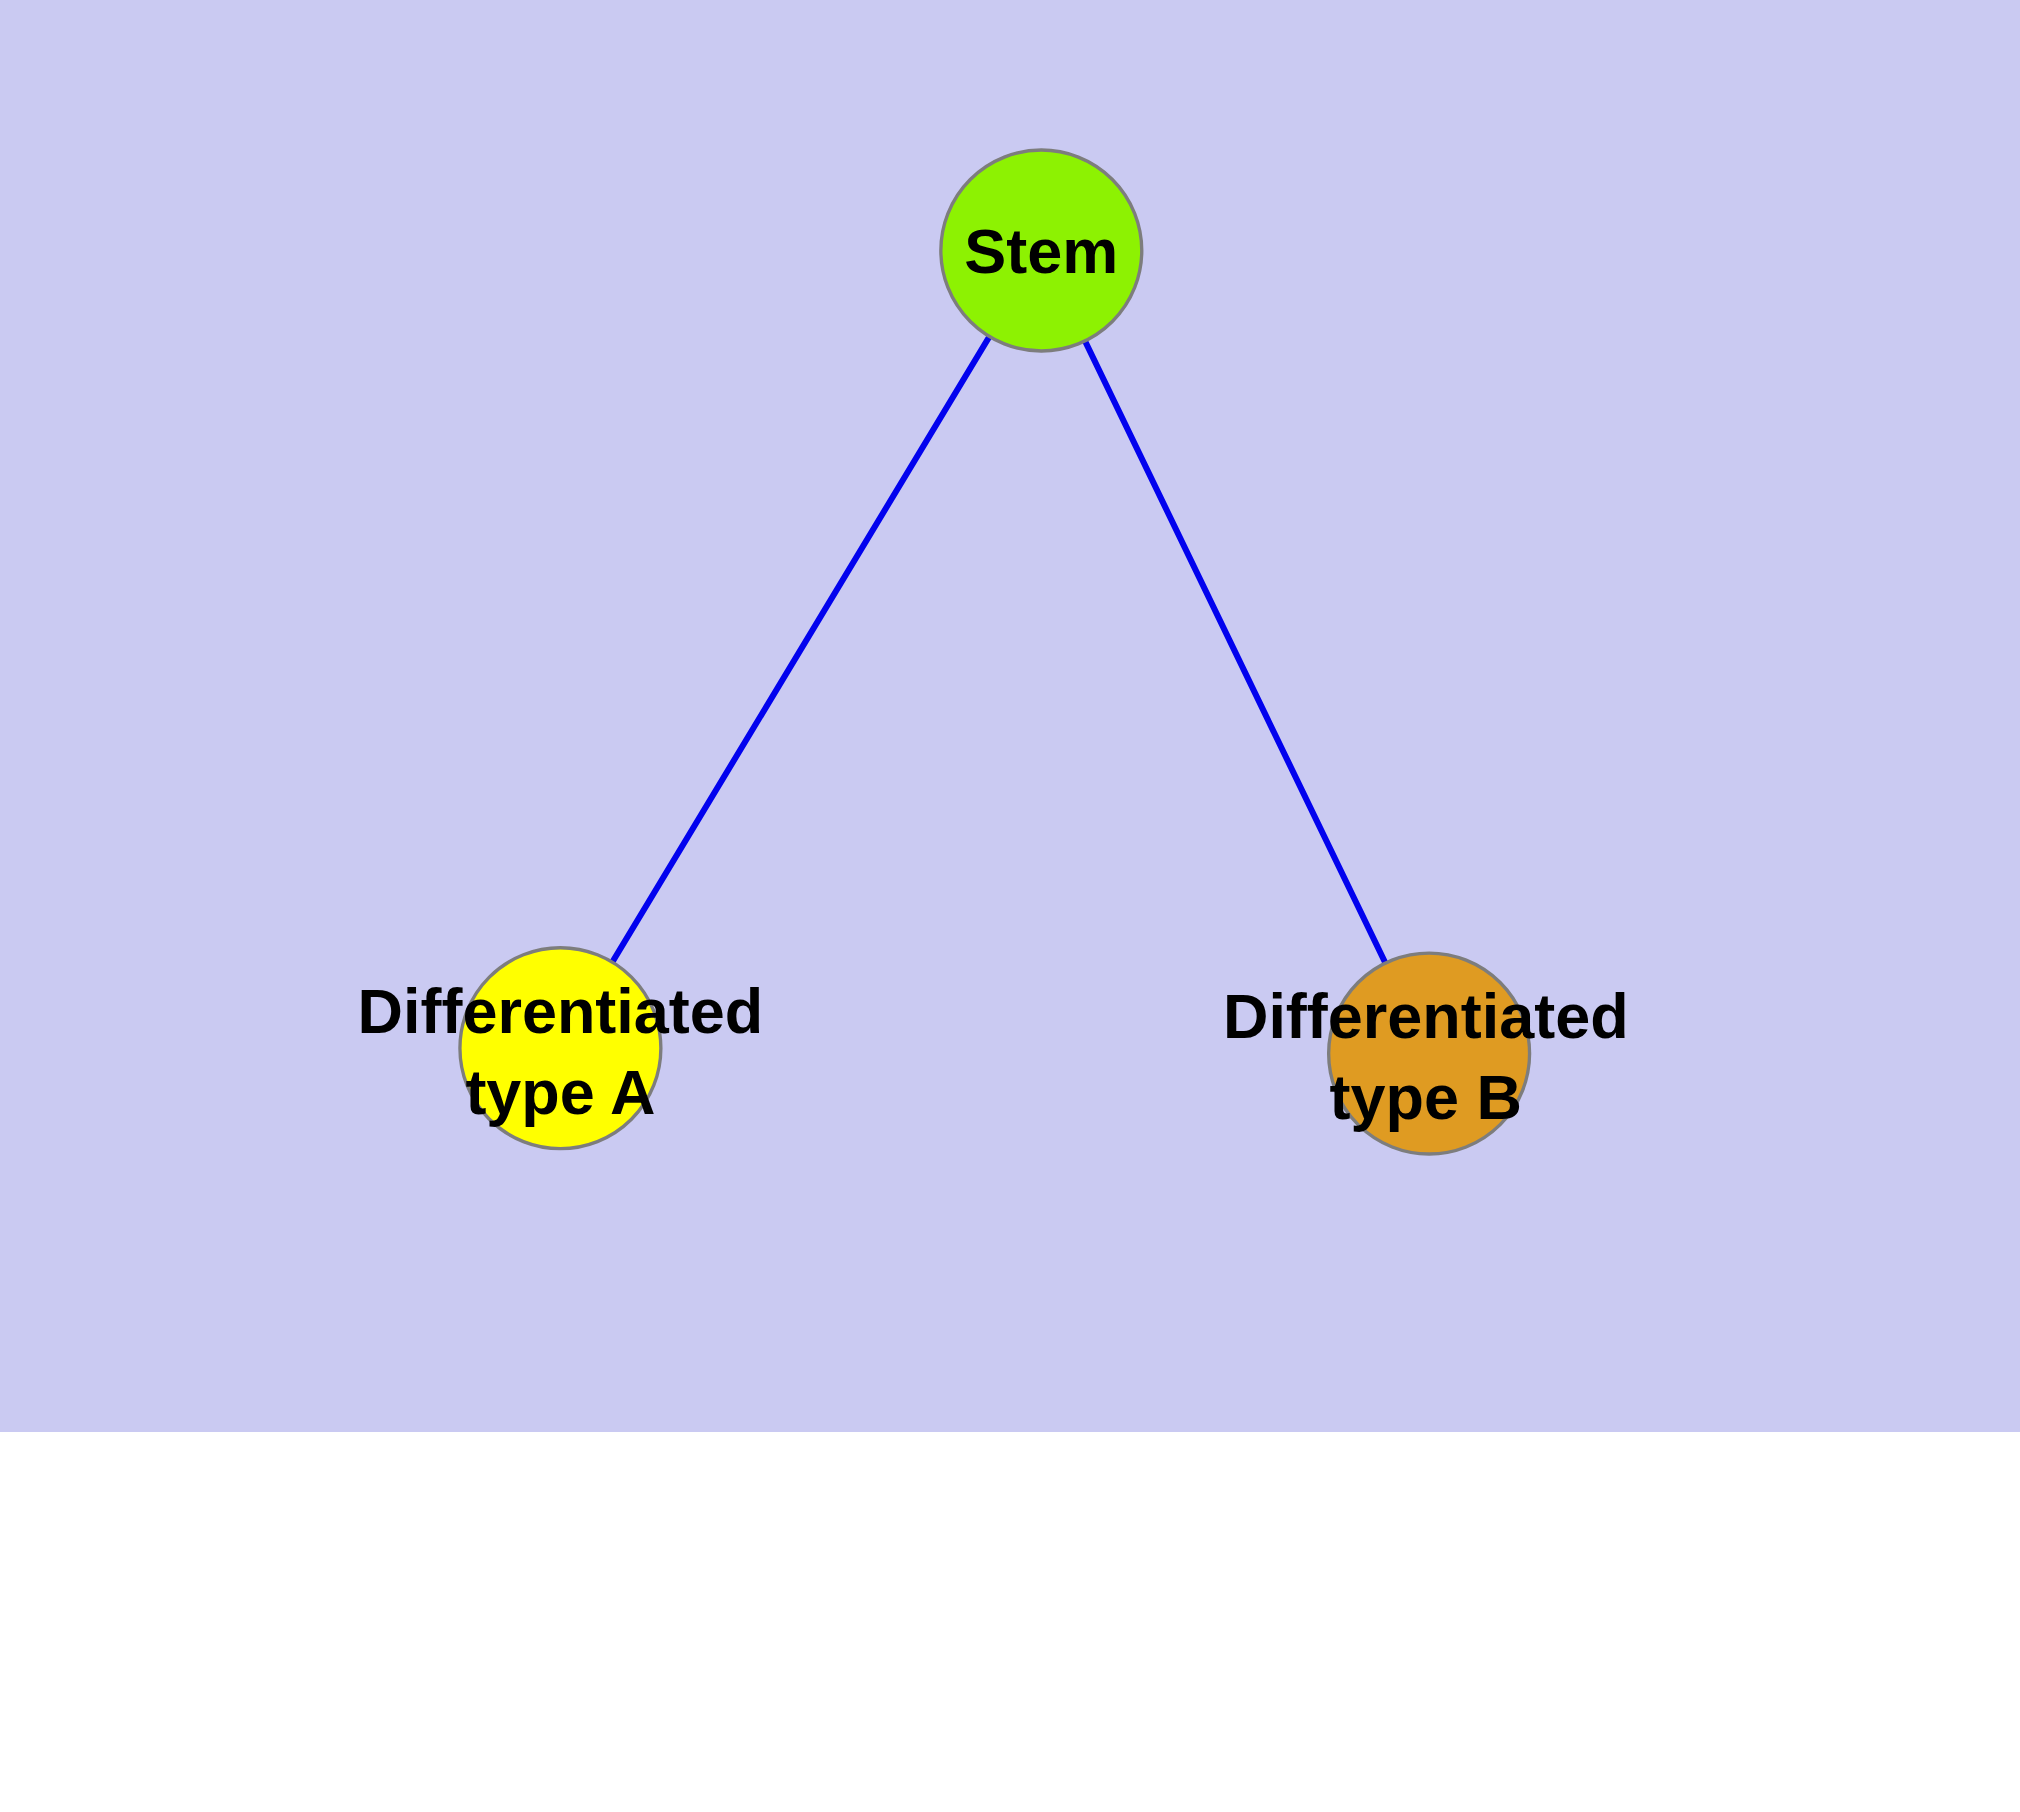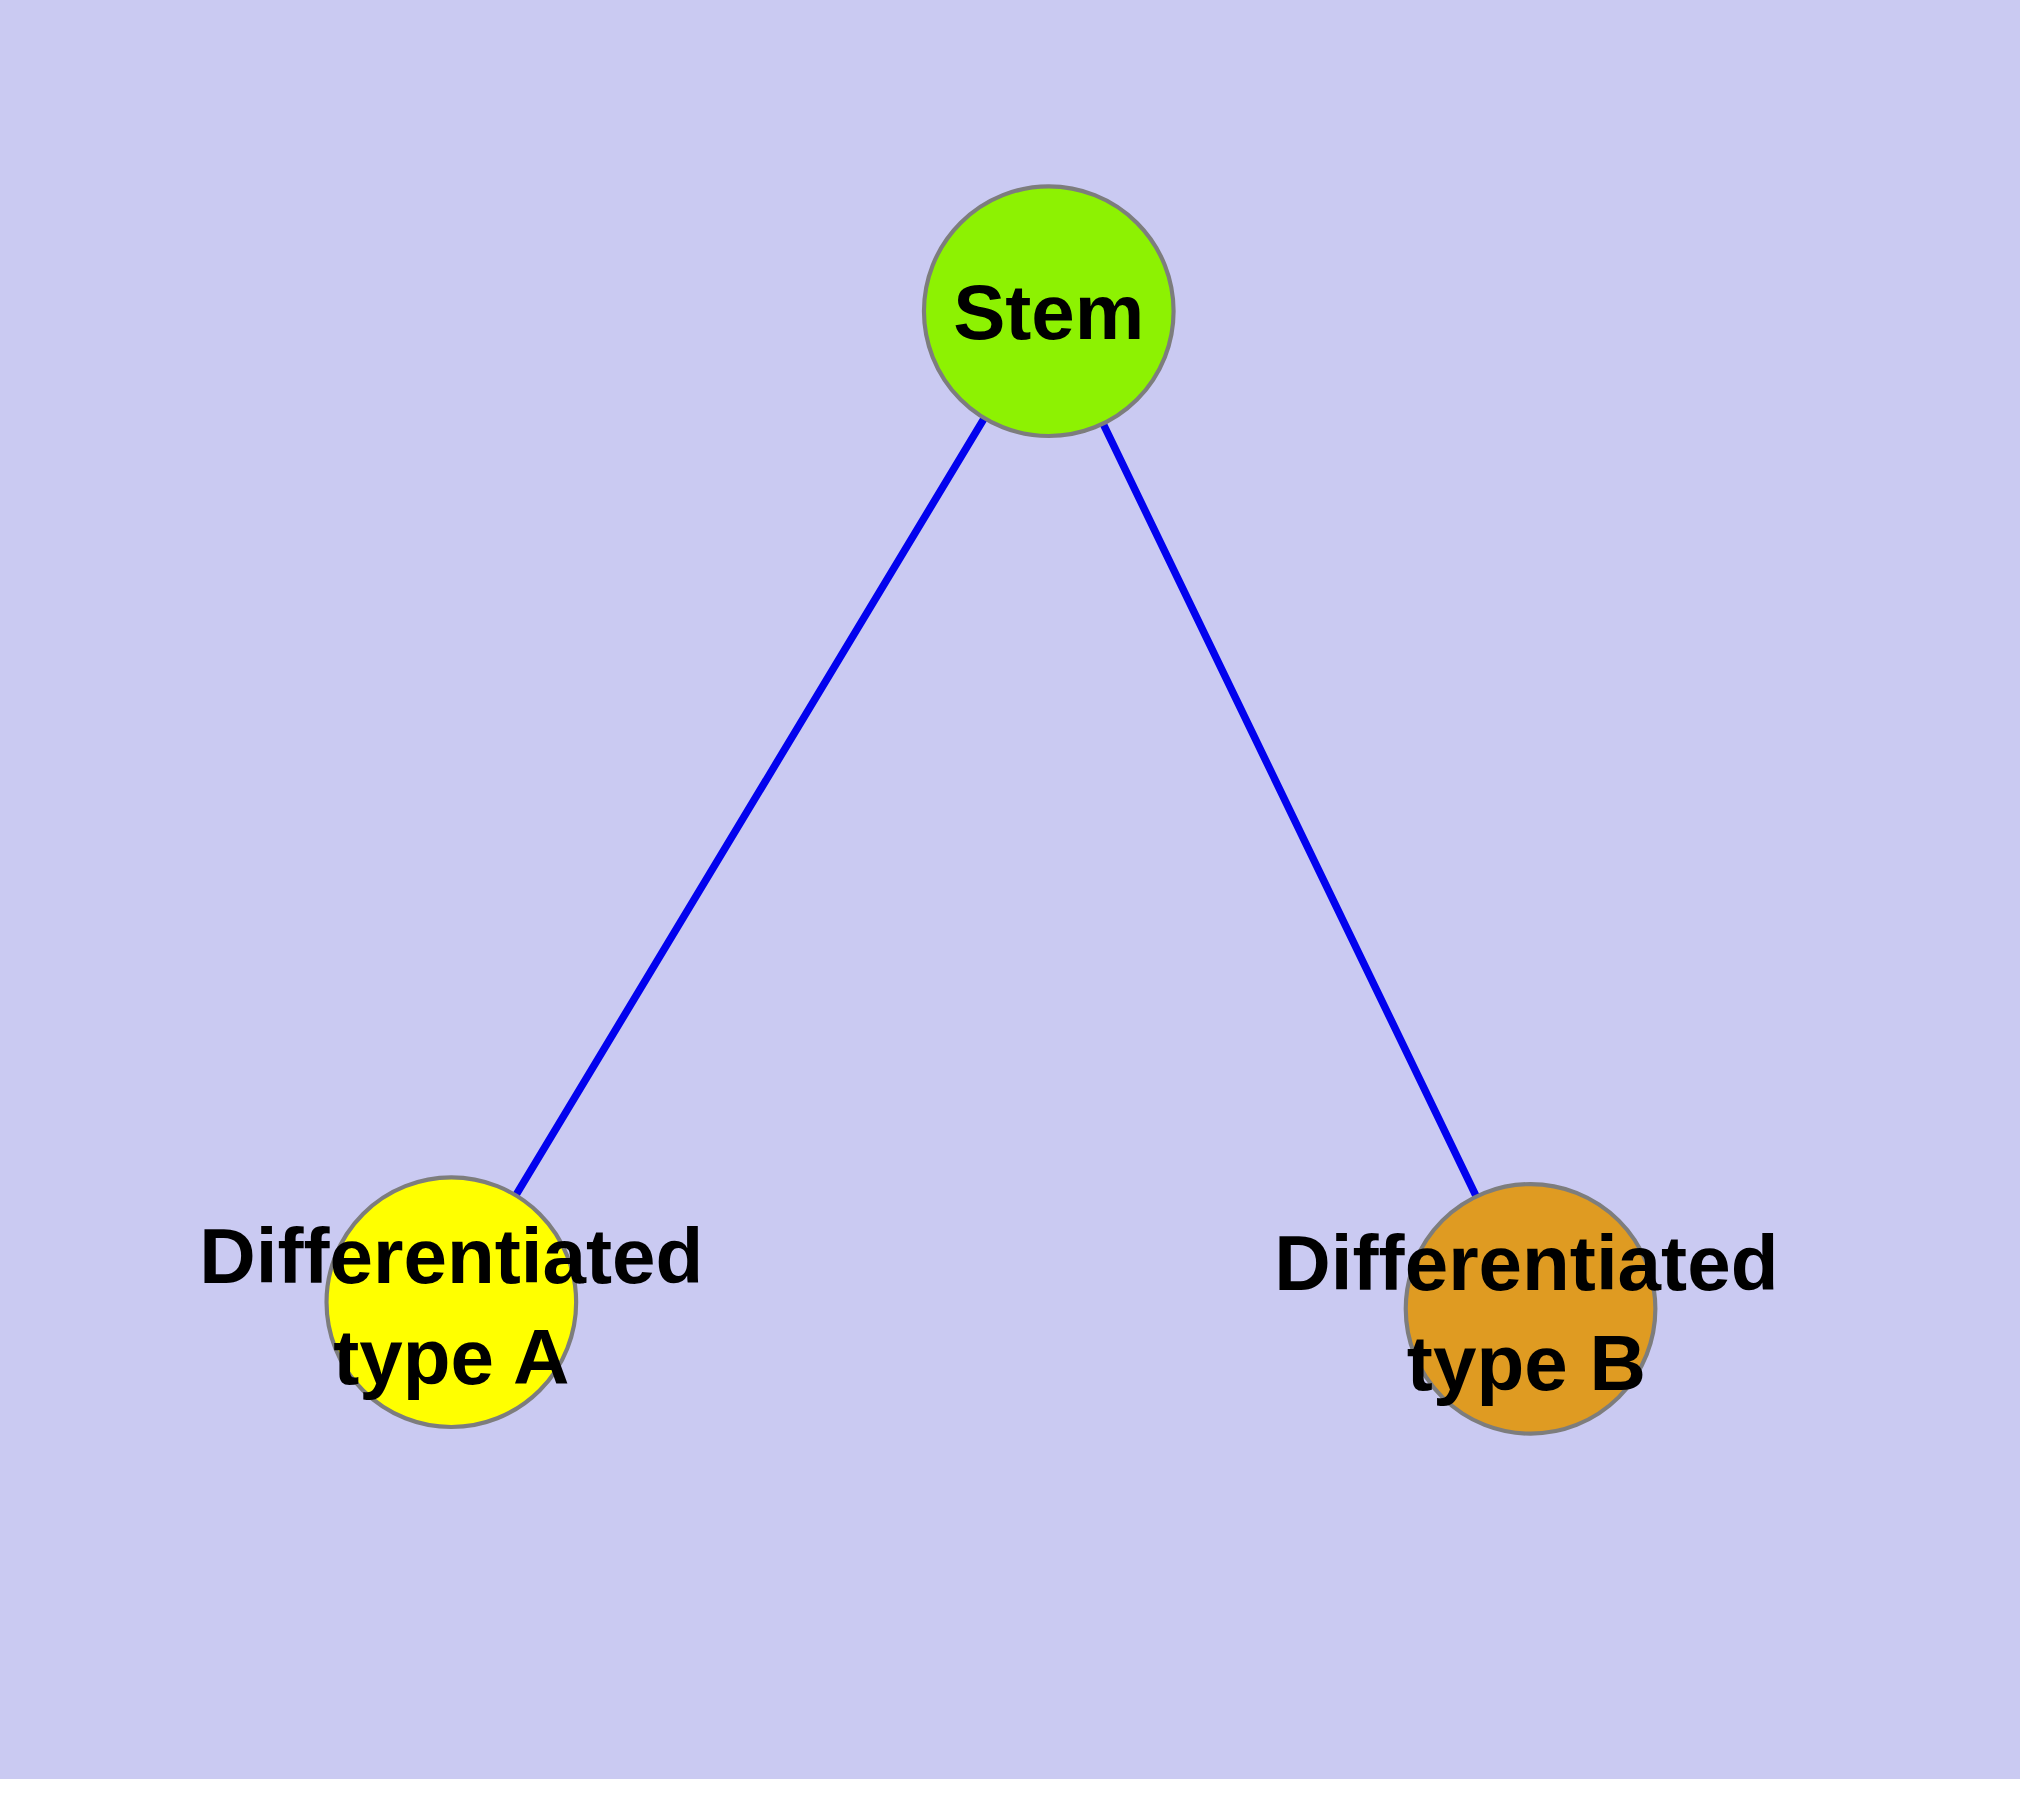--- a/index.html
+++ b/index.html
@@ -2,21 +2,21 @@
 <html style="--background: #cacaf2; --edge: #0202ee; --node-border: #7d7d7d; --node-stem-fill: #8df202; --node-type-a-fill: #ffff00; --node-type-b-fill: #df9b22; --label-text: #000000;font-size:13.6px"><head>
 <meta charset="utf-8">
 <style>
   html, body {
     margin: 0;
     padding: 0;
   }
   .canvas {
     position: relative;
     width: 2021px;
-    height: 1779px;
+    height: 1432px;
     background: var(--background, #cacaf2);
     overflow: hidden;
   }
   .graph-svg {
     display: block;
     width: 100%;
     height: 100%;
   }
   .edge {
     stroke: var(--edge, #0202ee);

